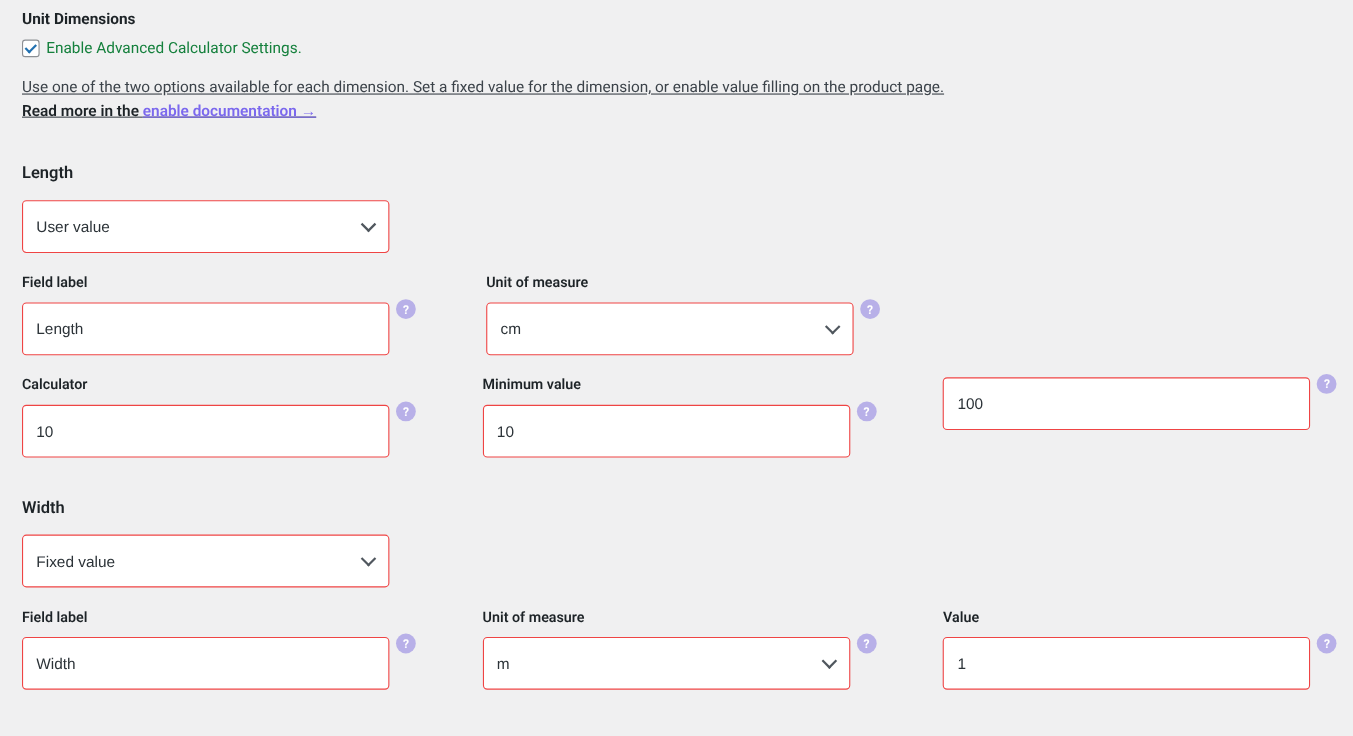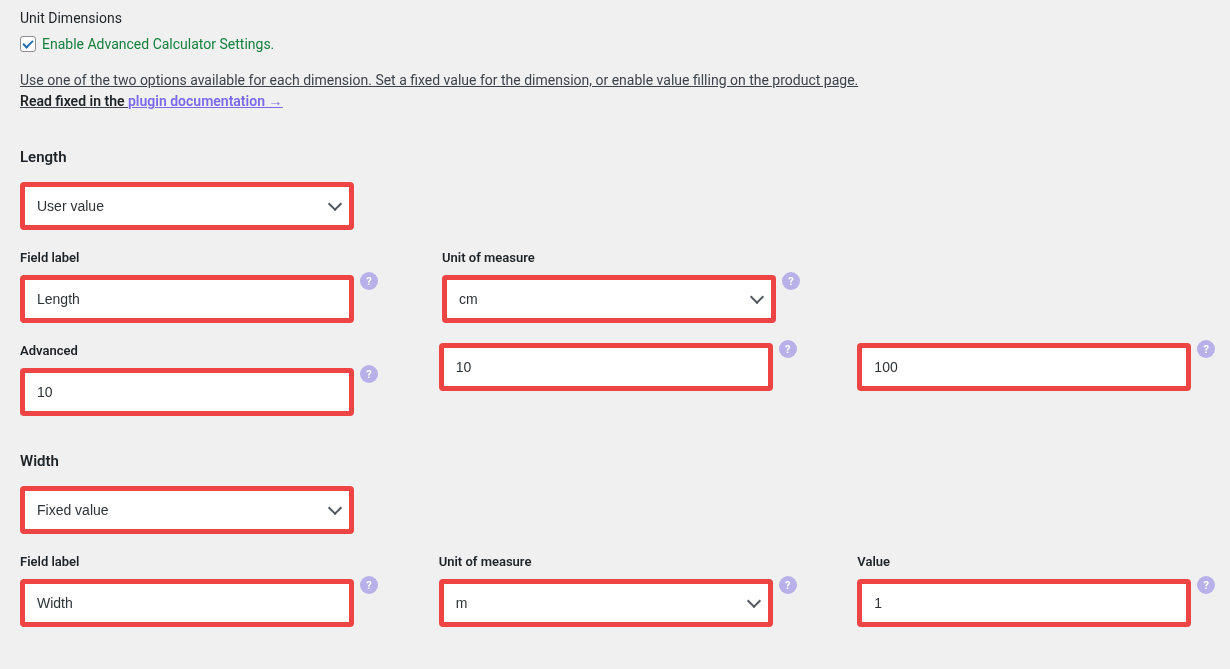--- a/index.html
+++ b/index.html
@@ -5,21 +5,21 @@
     * { box-sizing: border-box; margin: 0; padding: 0; }
     body {
       font-family: -apple-system, BlinkMacSystemFont, "Segoe UI", Roboto, Oxygen-Sans, Ubuntu, Cantarell, "Helvetica Neue", sans-serif;
       background: #f0f0f1;
       color: #1d2327;
       padding: 10px 20px 40px 20px;
       font-size: 13px;
     }
     .section-title {
       font-size: 14px;
-      font-weight: 400;
+      font-weight: 700;
       color: #1d2327;
       margin-bottom: 10px;
     }
     .checkbox-row {
       display: flex;
       align-items: center;
       gap: 6px;
       margin-bottom: 18px;
     }
     .checkbox-row input[type="checkbox"] {
@@ -89,21 +89,21 @@
       position: relative;
       width: 334px;
     }
     .text-input, .select-input {
       width: 334px;
       height: 48px;
       padding: 0 12px;
       font-size: 14px;
       color: #2c3338;
       background: #fff;
-      border: 5px solid #ef4444;
+      border: 1px solid #ef4444;
       border-radius: 4px;
       outline: none;
     }
     .select-input {
       appearance: none;
       padding-right: 36px;
       cursor: pointer;
     }
     .select-wrap {
       position: relative;
@@ -146,21 +146,21 @@
 
 <div class="section-title">Unit Dimensions</div>
 
 <div class="checkbox-row">
   <input type="checkbox" checked="" style="">
   <label>Enable Advanced Calculator Settings.</label>
 </div>
 
 <p class="description-text">
   <span>Use one of the two options available for each dimension. Set a fixed value for the dimension, or enable value filling on the product page.</span><br>
-  <strong><span>Read fixed in the </span><a href="#">plugin documentation →</a></strong>
+  <strong><span>Read more in the </span><a href="#">enable documentation →</a></strong>
 </p>
 
 <div class="dimension-heading">Length</div>
 
 <div class="standalone-select">
   <div class="select-wrap">
     <select class="select-input">
       <option>User value</option>
     </select>
   </div>
@@ -182,27 +182,28 @@
           <option>cm</option>
         </select>
       </div>
       <span class="help-icon">?</span>
     </div>
   </div>
 </div>
 
 <div class="field-group">
   <div class="field-col">
-    <label class="field-label">Advanced</label>
+    <label class="field-label">Calculator</label>
     <div class="input-wrap">
       <input type="text" class="text-input" value="10" style="">
       <span class="help-icon">?</span>
     </div>
   </div>
   <div class="field-col">
+    <label class="field-label">Minimum value</label>
     <div class="input-wrap">
       <input type="text" class="text-input" value="10" style="">
       <span class="help-icon">?</span>
     </div>
   </div>
   <div class="field-col">
     <div class="input-wrap">
       <input type="text" class="text-input" value="100" style="">
       <span class="help-icon">?</span>
     </div>

